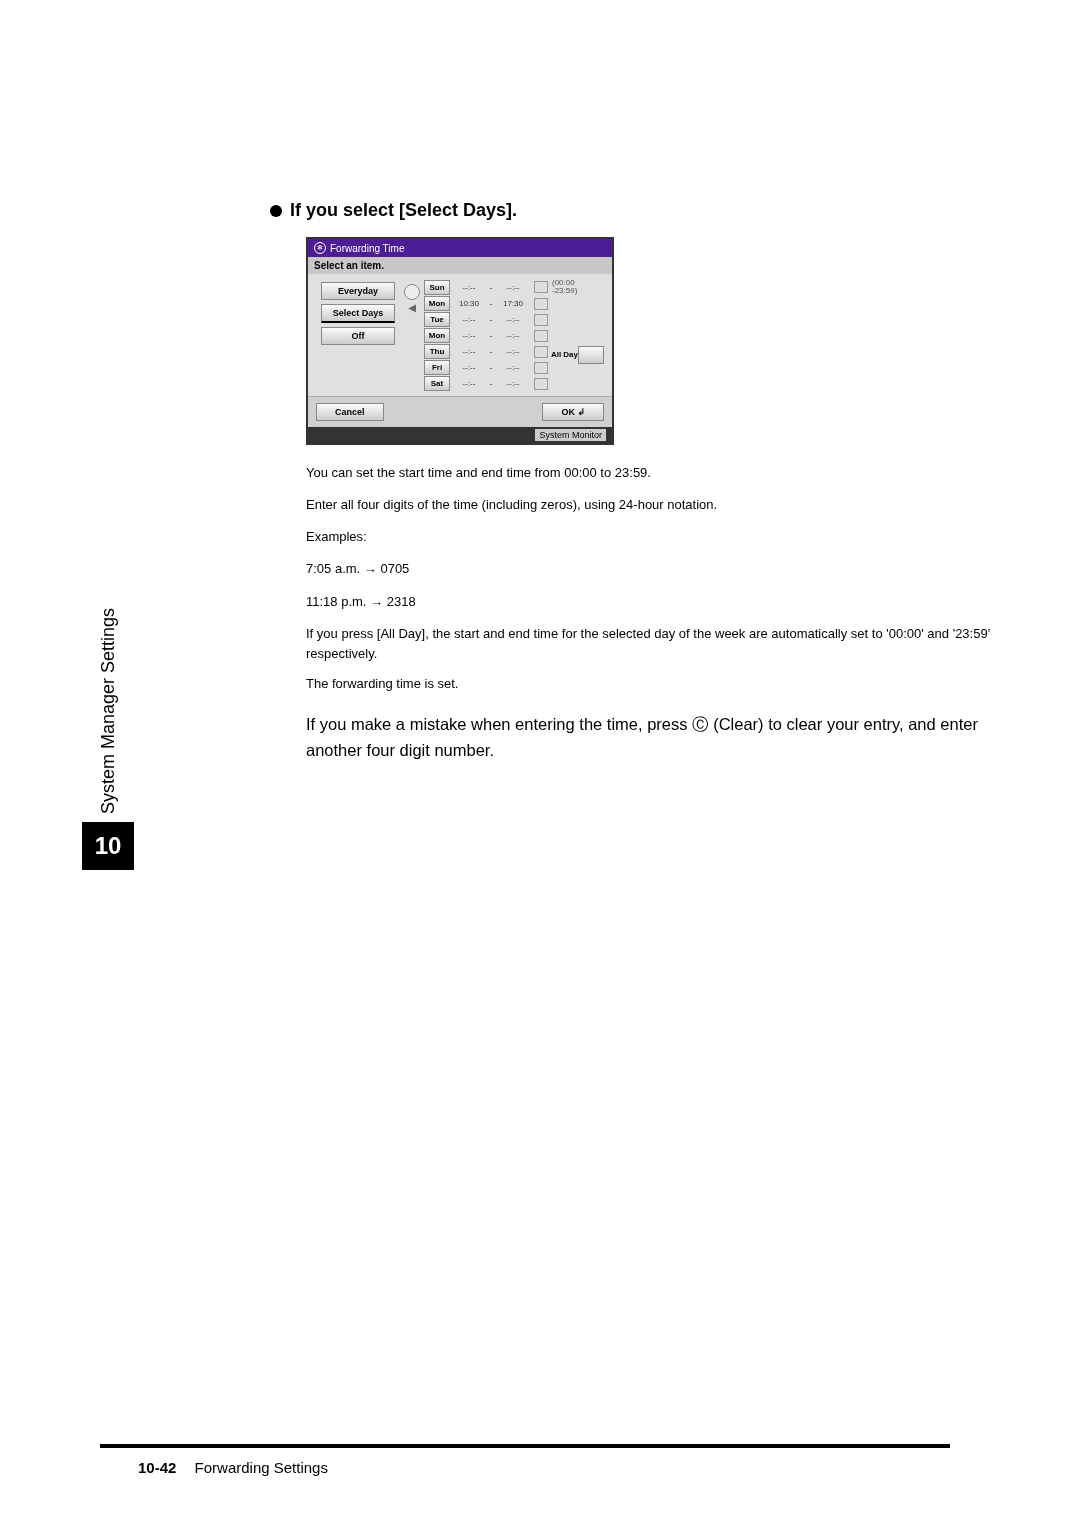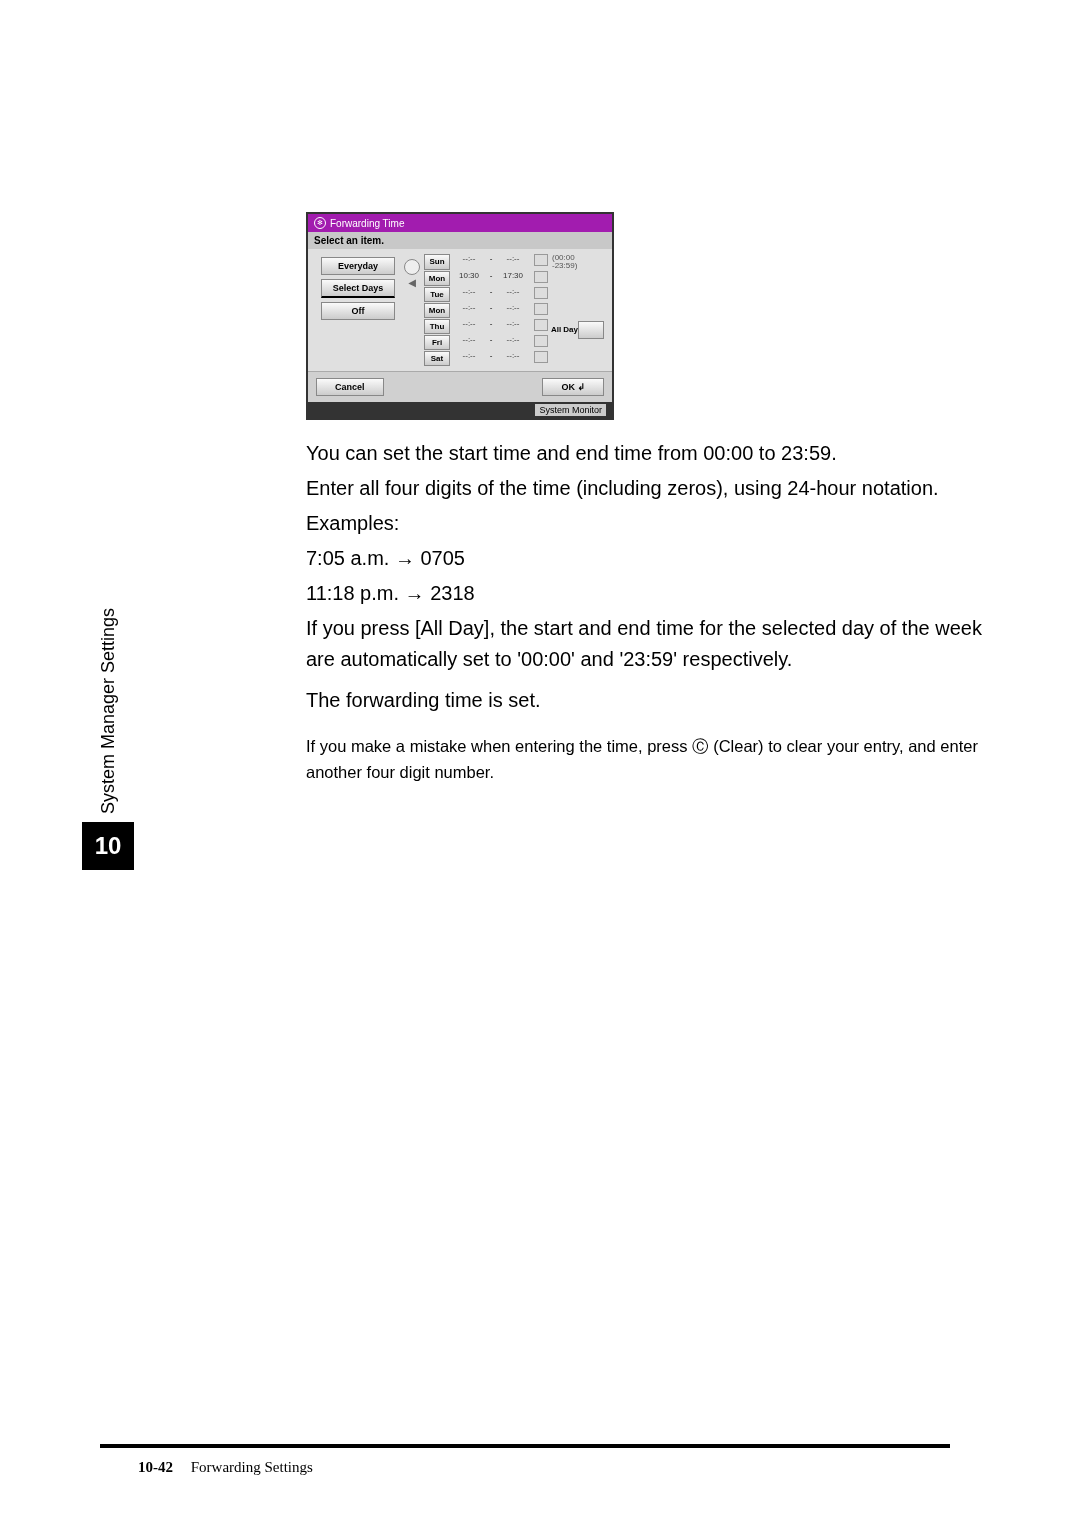--- a/index.html
+++ b/index.html
@@ -74,21 +74,21 @@
       flex-shrink: 0;
     }
     .screenshot {
       margin: 12px 0 18px 36px;
       width: 304px;
       border: 2px solid #333;
       background: #d8d8d8;
       font-family: Arial, sans-serif;
     }
     .ss-title {
-      background: #a21caf;
+      background: #4c1d95;
       color: #fff;
       font-size: 10px;
       padding: 3px 6px;
       display: flex;
       align-items: center;
     }
     .ss-title-icon {
       width: 10px;
       height: 10px;
       border: 1px solid #fff;
@@ -120,21 +120,21 @@
     .ss-arrow-col { width: 16px; display: flex; flex-direction: column; align-items: center; justify-content: flex-start; padding-top: 4px; }
     .ss-arrow {
       width: 14px;
       height: 14px;
       border: 1px solid #888;
       border-radius: 50%;
       background: #eee;
       margin: 2px 0;
     }
     .ss-grid { flex: 1; padding-left: 4px; }
-    .ss-row { display: flex; margin: 1px 0; }
+    .ss-row { display: flex; align-items: center; margin: 1px 0; }
     .ss-day {
       width: 24px;
       background: linear-gradient(#fafafa,#ccc);
       border: 1px solid #888;
       font-size: 8px;
       font-weight: bold;
       text-align: center;
       padding: 2px 0;
     }
     .ss-time {
@@ -176,21 +176,21 @@
       font-size: 9px;
       text-align: right;
       padding: 2px 6px;
     }
     .ss-sysmon {
       background: #ccc;
       color: #000;
       padding: 1px 4px;
       display: inline-block;
     }
-    .body-text { font-size: 20px; line-height: 1.55; margin: 4px 0 4px 36px; }
+    .body-text { font-size: 13px; line-height: 1.55; margin: 12px 0 4px 36px; }
     .fwd-set { margin-top: 10px; }
     .note-block { margin: 18px 0 0 0; }
     .note-head {
       font-size: 17px;
       margin-left: 0;
       display: flex;
       align-items: center;
     }
     .pencil-icon {
       display: inline-block;
@@ -215,35 +215,38 @@
       left: 100px;
       right: 130px;
       bottom: 80px;
       border-top: 4px solid #000;
     }
     .footer-line {
       position: absolute;
       left: 138px;
       bottom: 52px;
       font-size: 15px;
-      font-family: Liberation Serif, serif;
     }
     .footer-page { font-weight: bold; margin-right: 14px; }
     .arrow-sym { font-family: Arial; }
   </style>
 </head>
 <body>
 
 <div class="page">
   <div class="side-tab">
     <div class="side-label">System Manager Settings</div>
     <div class="side-chapter">10</div>
   </div>
 
   <div class="content">
+    <div class="heading">
+      <span class="bullet-dot"></span>
+      <span>If you select [Select Days].</span>
+    </div>
 
 
     <div class="screenshot">
       <div class="ss-title">
         <span class="ss-title-icon">✻</span>
         <span>Forwarding Time</span>
       </div>
       <div class="ss-subtitle">Select an item.</div>
       <div class="ss-body">
         <div class="ss-left">

